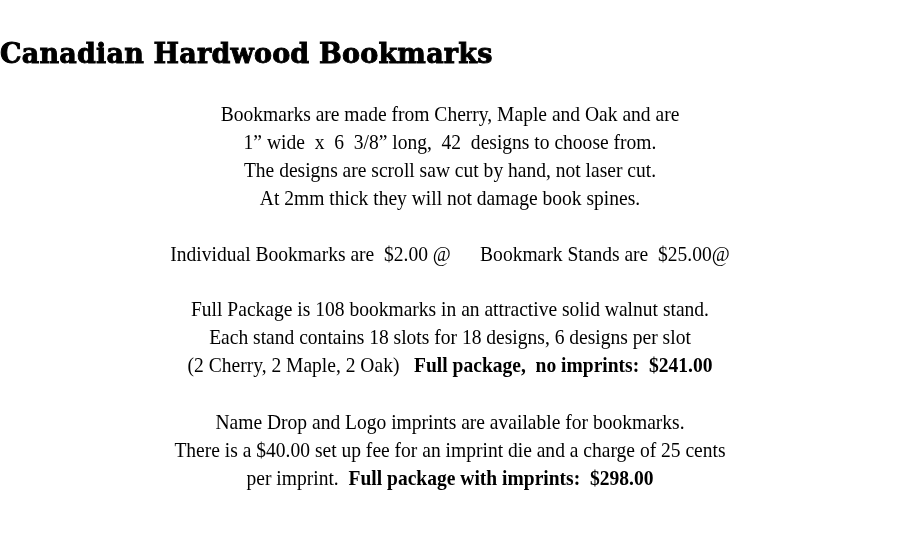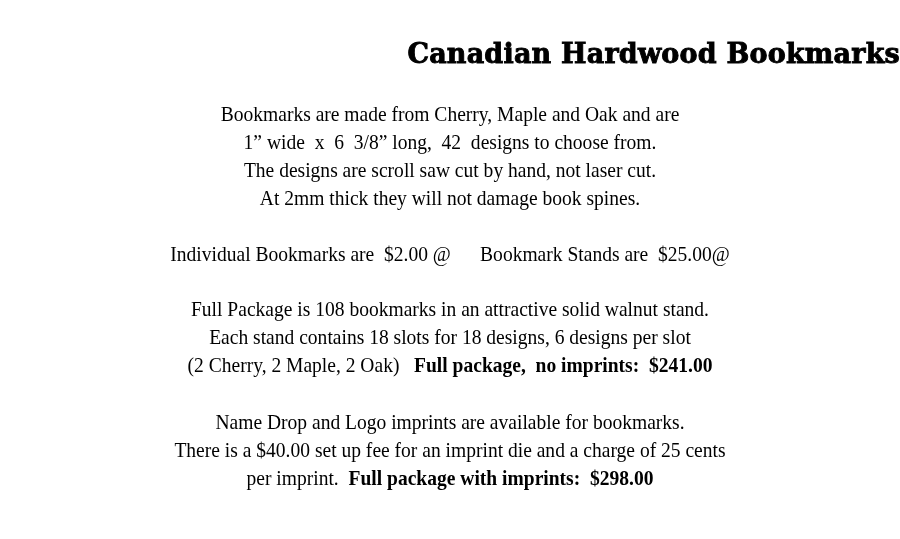--- a/index.html
+++ b/index.html
@@ -20,21 +20,21 @@
       left: 0;
       top: 0;
       width: 900px;
       height: 539px;
     }
     .title {
       position: absolute;
       left: 0;
       width: 900px;
       top: 34px;
-      text-align: right;
+      text-align: left;
       font-family: "DejaVu Serif", "Liberation Serif", serif;
       font-weight: 900;
       font-size: 27px;
       letter-spacing: 0.2px;
       line-height: 40px;
       -webkit-text-stroke: 0.9px #000;
     }
     .block {
       position: absolute;
       left: 0;

